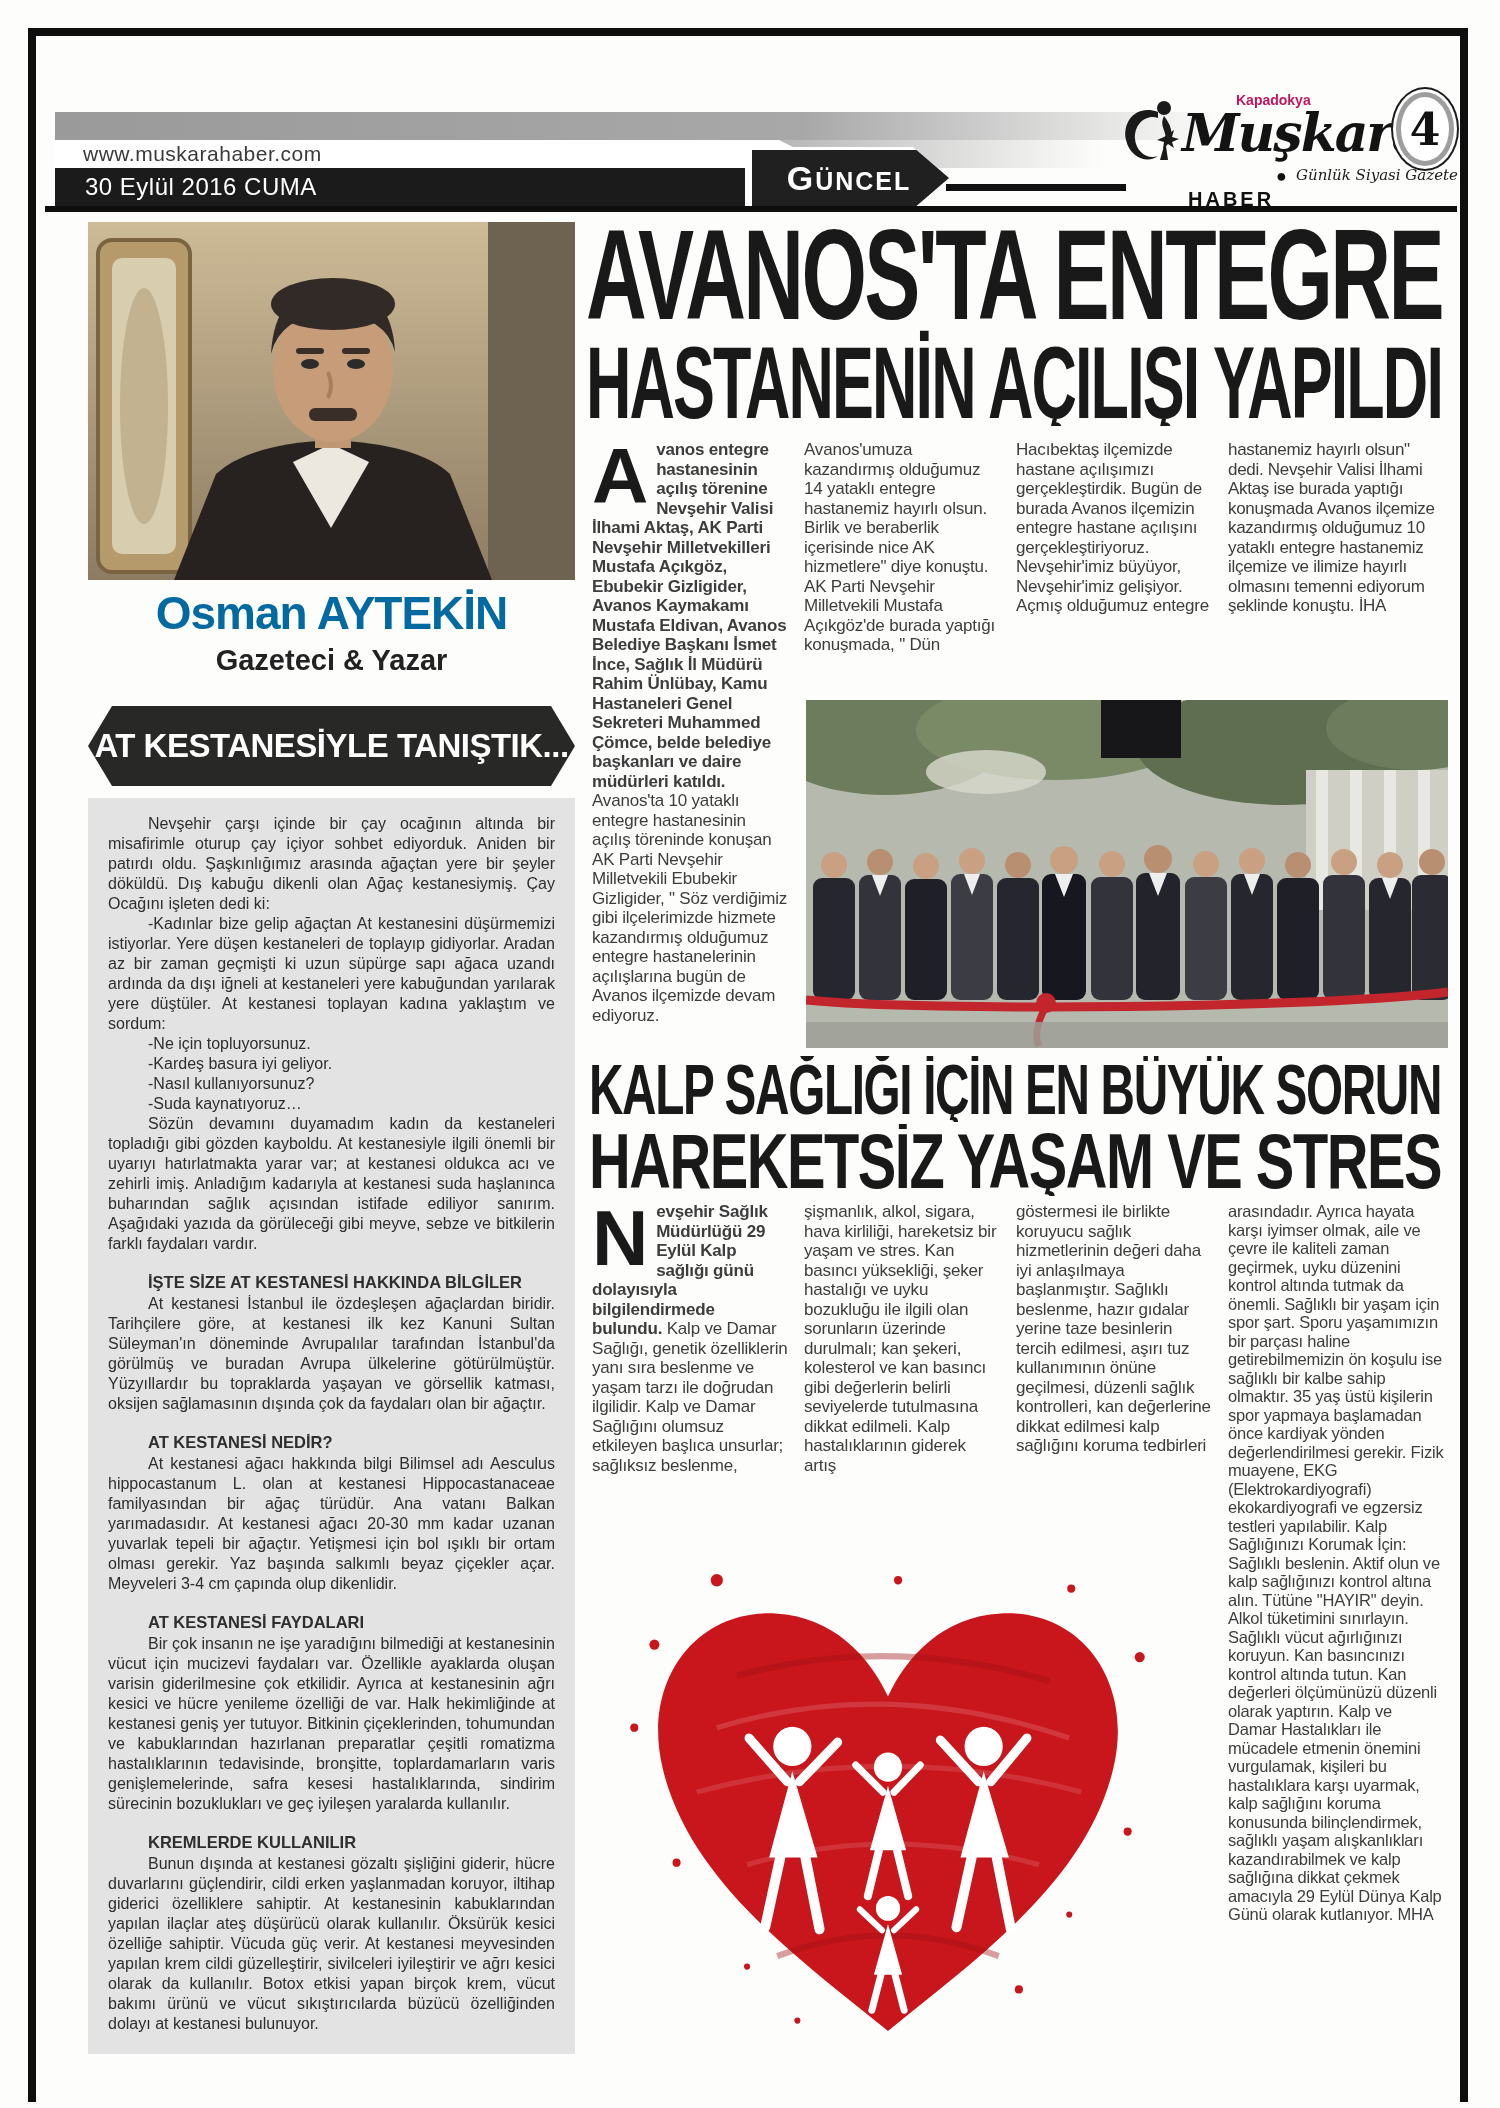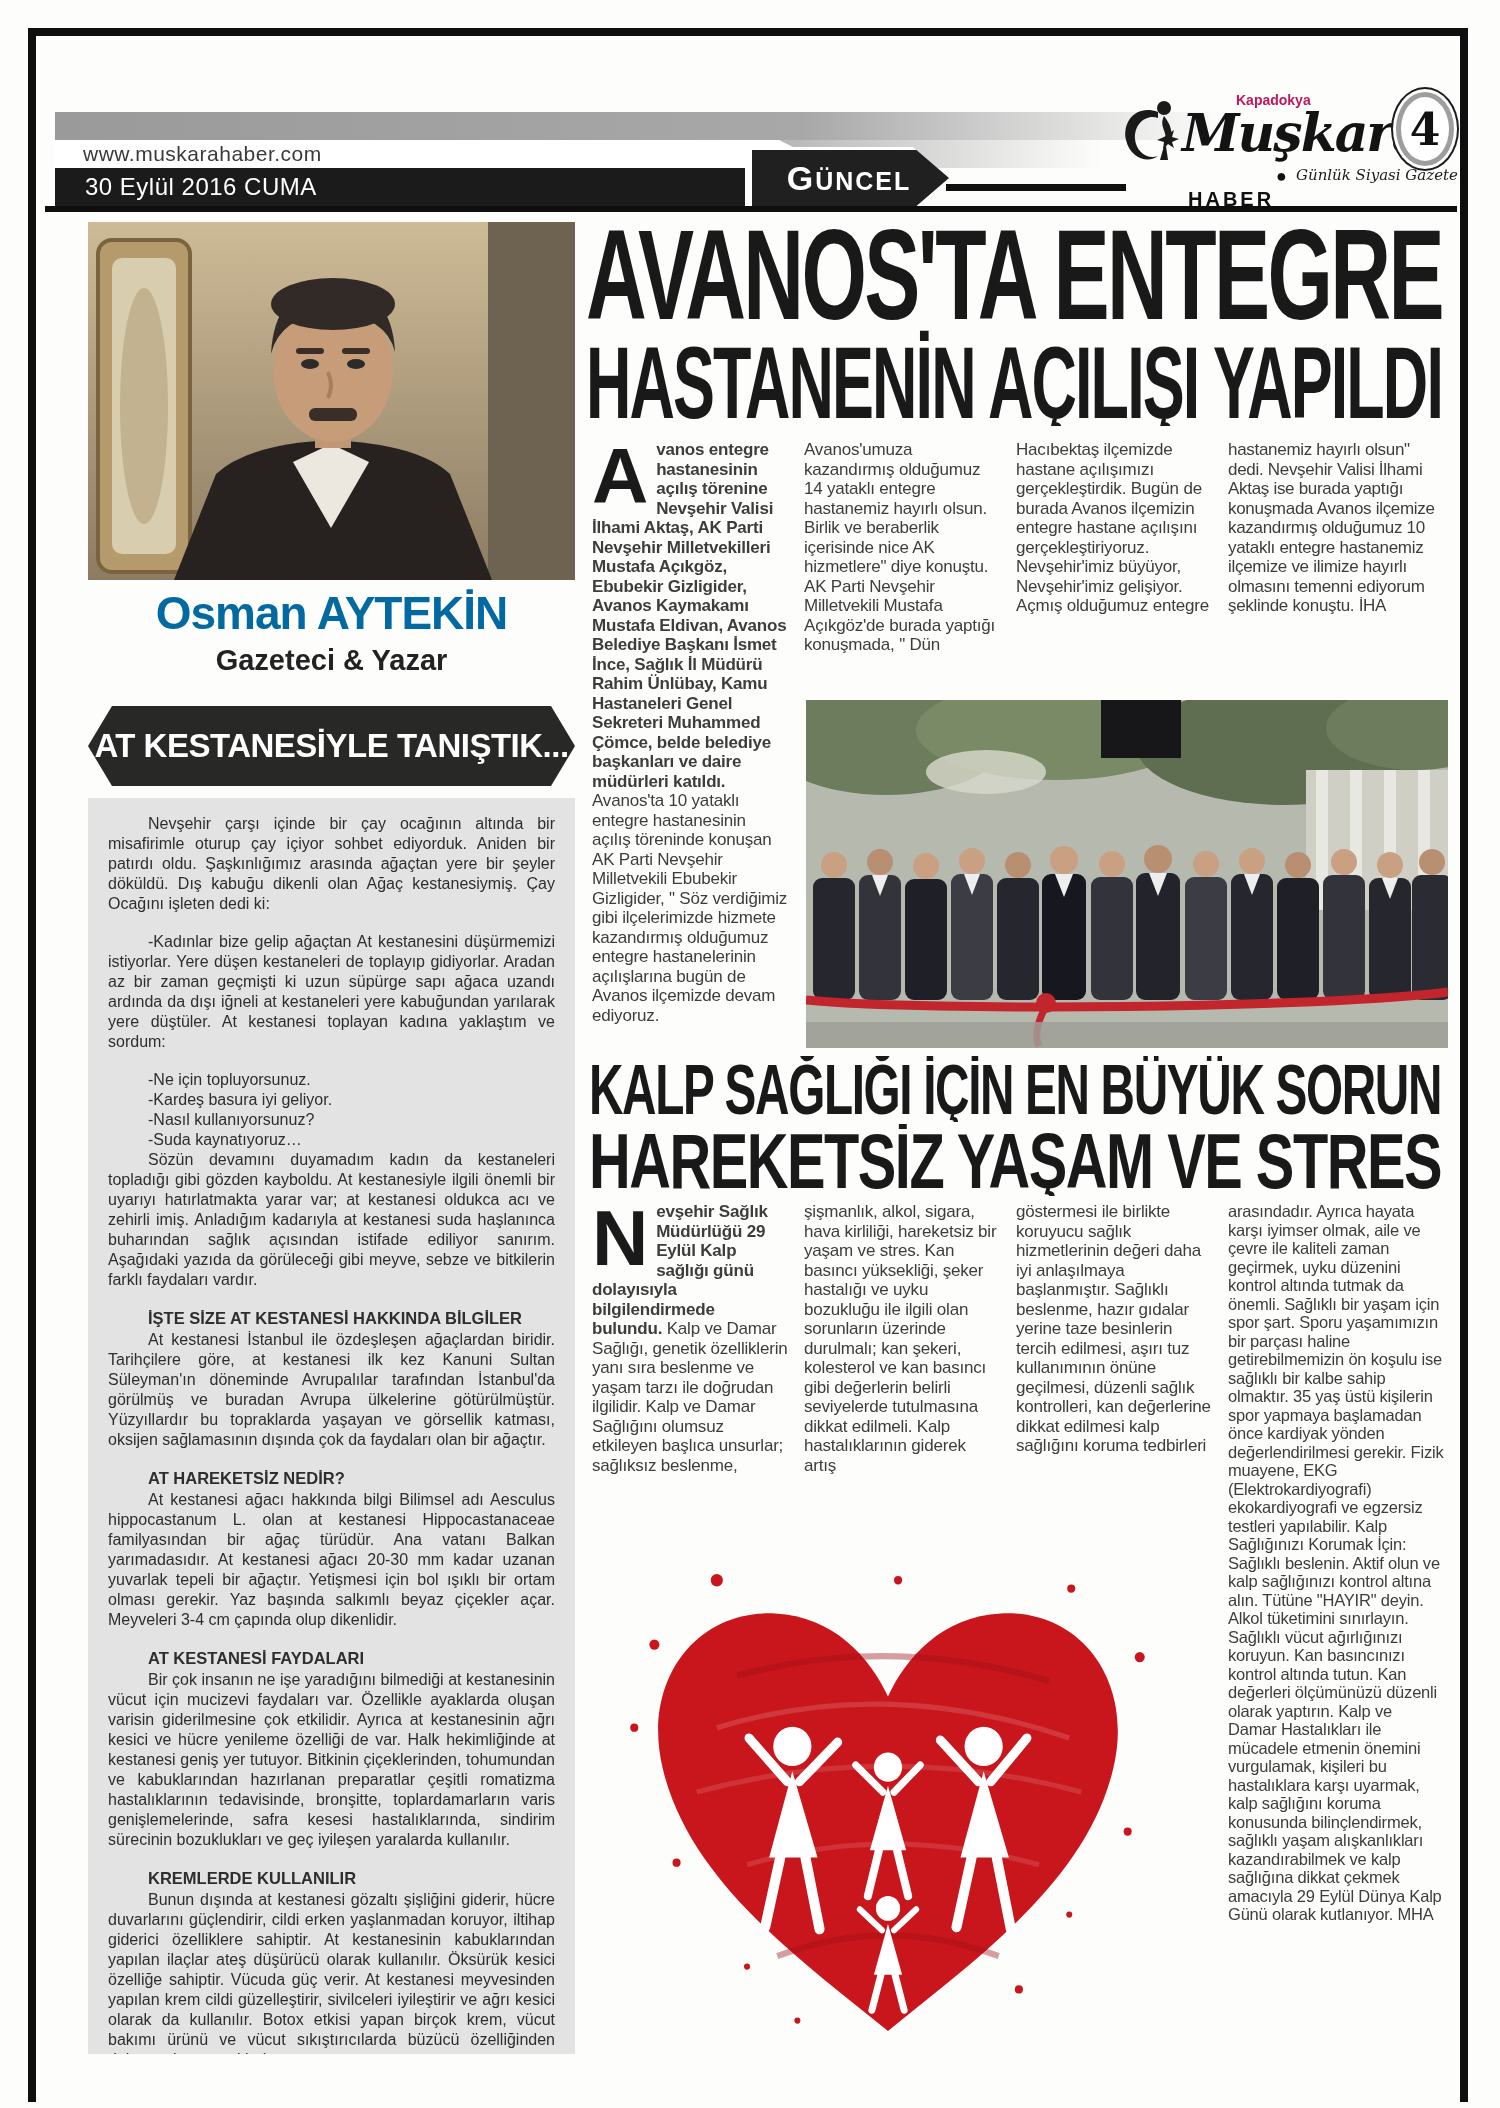--- a/index.html
+++ b/index.html
@@ -52,21 +52,21 @@
   .portrait{left:88px;top:222px;width:487px;height:358px;}
   .colname{left:88px;top:586px;width:487px;text-align:center;font-size:46px;font-weight:800;
            color:#0369a1;letter-spacing:-1px;}
   .colrole{left:88px;top:644px;width:487px;text-align:center;font-size:29px;font-weight:700;color:#222;}
   .banner{left:88px;top:706px;width:487px;height:80px;background:#282826;
           clip-path:polygon(0 50%,24px 0,calc(100% - 24px) 0,100% 50%,calc(100% - 24px) 100%,24px 100%);
           color:#fff;font-weight:800;font-size:33px;line-height:80px;text-align:center;letter-spacing:-.5px;}
   .graybox{left:88px;top:798px;width:487px;height:1256px;background:#e3e3e3;
            padding:16px 20px;overflow:hidden;}
   .graybox p{margin:0;font-size:16px;line-height:20px;text-align:justify;text-indent:40px;color:#2e2e2e;}
-  .graybox p.gap{margin-top:18px;}
+  .graybox p.gap{}
   .graybox p.dlg{text-align:left;}
   .graybox p.sub{font-weight:700;margin-top:18px;margin-bottom:2px;text-align:left;font-size:16.5px;}
 
   
   .hl{display:block;}
   .hl text{font-family:"Liberation Sans",sans-serif;font-weight:800;fill:#191919;}
 
   
   .col{font-size:17px;line-height:19.5px;letter-spacing:-0.2px;color:#3d3d3d;width:196px;}
   .c1a{left:592px;top:440px;height:608px;}
@@ -148,21 +148,21 @@
 <div class="abs graybox">
   <p class="p">Nevşehir çarşı içinde bir çay ocağının altında bir misafirimle oturup çay içiyor sohbet ediyorduk. Aniden bir patırdı oldu. Şaşkınlığımız arasında ağaçtan yere bir şeyler döküldü. Dış kabuğu dikenli olan Ağaç kestanesiymiş. Çay Ocağını işleten dedi ki:</p>
   <p class="p gap">-Kadınlar bize gelip ağaçtan At kestanesini düşürmemizi istiyorlar. Yere düşen kestaneleri de toplayıp gidiyorlar. Aradan az bir zaman geçmişti ki uzun süpürge sapı ağaca uzandı ardında da dışı iğneli at kestaneleri yere kabuğundan yarılarak yere düştüler. At kestanesi toplayan kadına yaklaştım ve sordum:</p>
   <p class="dlg gap">-Ne için topluyorsunuz.</p>
   <p class="dlg">-Kardeş basura iyi geliyor.</p>
   <p class="dlg">-Nasıl kullanıyorsunuz?</p>
   <p class="dlg">-Suda kaynatıyoruz…</p>
   <p class="p">Sözün devamını duyamadım kadın da kestaneleri topladığı gibi gözden kayboldu. At kestanesiyle ilgili önemli bir uyarıyı hatırlatmakta yarar var; at kestanesi oldukca acı ve zehirli imiş. Anladığım kadarıyla at kestanesi suda haşlanınca buharından sağlık açısından istifade ediliyor sanırım. Aşağıdaki yazıda da görüleceği gibi meyve, sebze ve bitkilerin farklı faydaları vardır.</p>
   <p class="sub">İŞTE SİZE AT KESTANESİ HAKKINDA BİLGİLER</p>
   <p class="p">At kestanesi İstanbul ile özdeşleşen ağaçlardan biridir. Tarihçilere göre, at kestanesi ilk kez Kanuni Sultan Süleyman'ın döneminde Avrupalılar tarafından İstanbul'da görülmüş ve buradan Avrupa ülkelerine götürülmüştür. Yüzyıllardır bu topraklarda yaşayan ve görsellik katması, oksijen sağlamasının dışında çok da faydaları olan bir ağaçtır.</p>
-  <p class="sub">AT HAREKETSİZ NEDİR?</p>
+  <p class="sub">AT KESTANESİ NEDİR?</p>
   <p class="p">At kestanesi ağacı hakkında bilgi Bilimsel adı Aesculus hippocastanum L. olan at kestanesi Hippocastanaceae familyasından bir ağaç türüdür. Ana vatanı Balkan yarımadasıdır. At kestanesi ağacı 20-30 mm kadar uzanan yuvarlak tepeli bir ağaçtır. Yetişmesi için bol ışıklı bir ortam olması gerekir. Yaz başında salkımlı beyaz çiçekler açar. Meyveleri 3-4 cm çapında olup dikenlidir.</p>
   <p class="sub">AT KESTANESİ FAYDALARI</p>
   <p class="p">Bir çok insanın ne işe yaradığını bilmediği at kestanesinin vücut için mucizevi faydaları var. Özellikle ayaklarda oluşan varisin giderilmesine çok etkilidir. Ayrıca at kestanesinin ağrı kesici ve hücre yenileme özelliği de var. Halk hekimliğinde at kestanesi geniş yer tutuyor. Bitkinin çiçeklerinden, tohumundan ve kabuklarından hazırlanan preparatlar çeşitli romatizma hastalıklarının tedavisinde, bronşitte, toplardamarların varis genişlemelerinde, safra kesesi hastalıklarında, sindirim sürecinin bozuklukları ve geç iyileşen yaralarda kullanılır.</p>
   <p class="sub">KREMLERDE KULLANILIR</p>
   <p class="p">Bunun dışında at kestanesi gözaltı şişliğini giderir, hücre duvarlarını güçlendirir, cildi erken yaşlanmadan koruyor, iltihap giderici özelliklere sahiptir. At kestanesinin kabuklarından yapılan ilaçlar ateş düşürücü olarak kullanılır. Öksürük kesici özelliğe sahiptir. Vücuda güç verir. At kestanesi meyvesinden yapılan krem cildi güzelleştirir, sivilceleri iyileştirir ve ağrı kesici olarak da kullanılır. Botox etkisi yapan birçok krem, vücut bakımı ürünü ve vücut sıkıştırıcılarda büzücü özelliğinden dolayı at kestanesi bulunuyor.</p>
 </div>
 
 <svg class="abs hl" style="left:585px;top:214px;" width="860" height="114" viewBox="0 0 860 114">
   <text x="1" y="105" font-size="128" letter-spacing="-4" textLength="856" lengthAdjust="spacingAndGlyphs">AVANOS'TA ENTEGRE</text>
 </svg>

